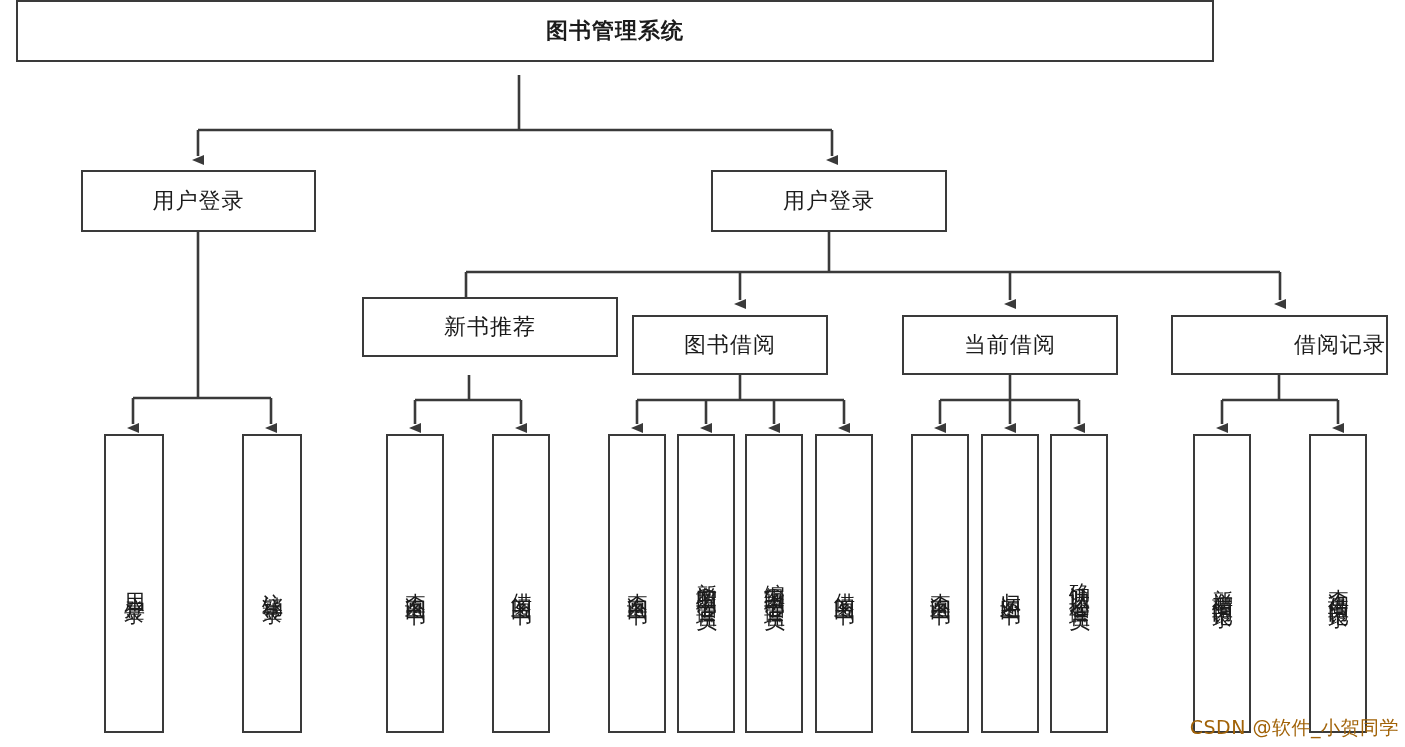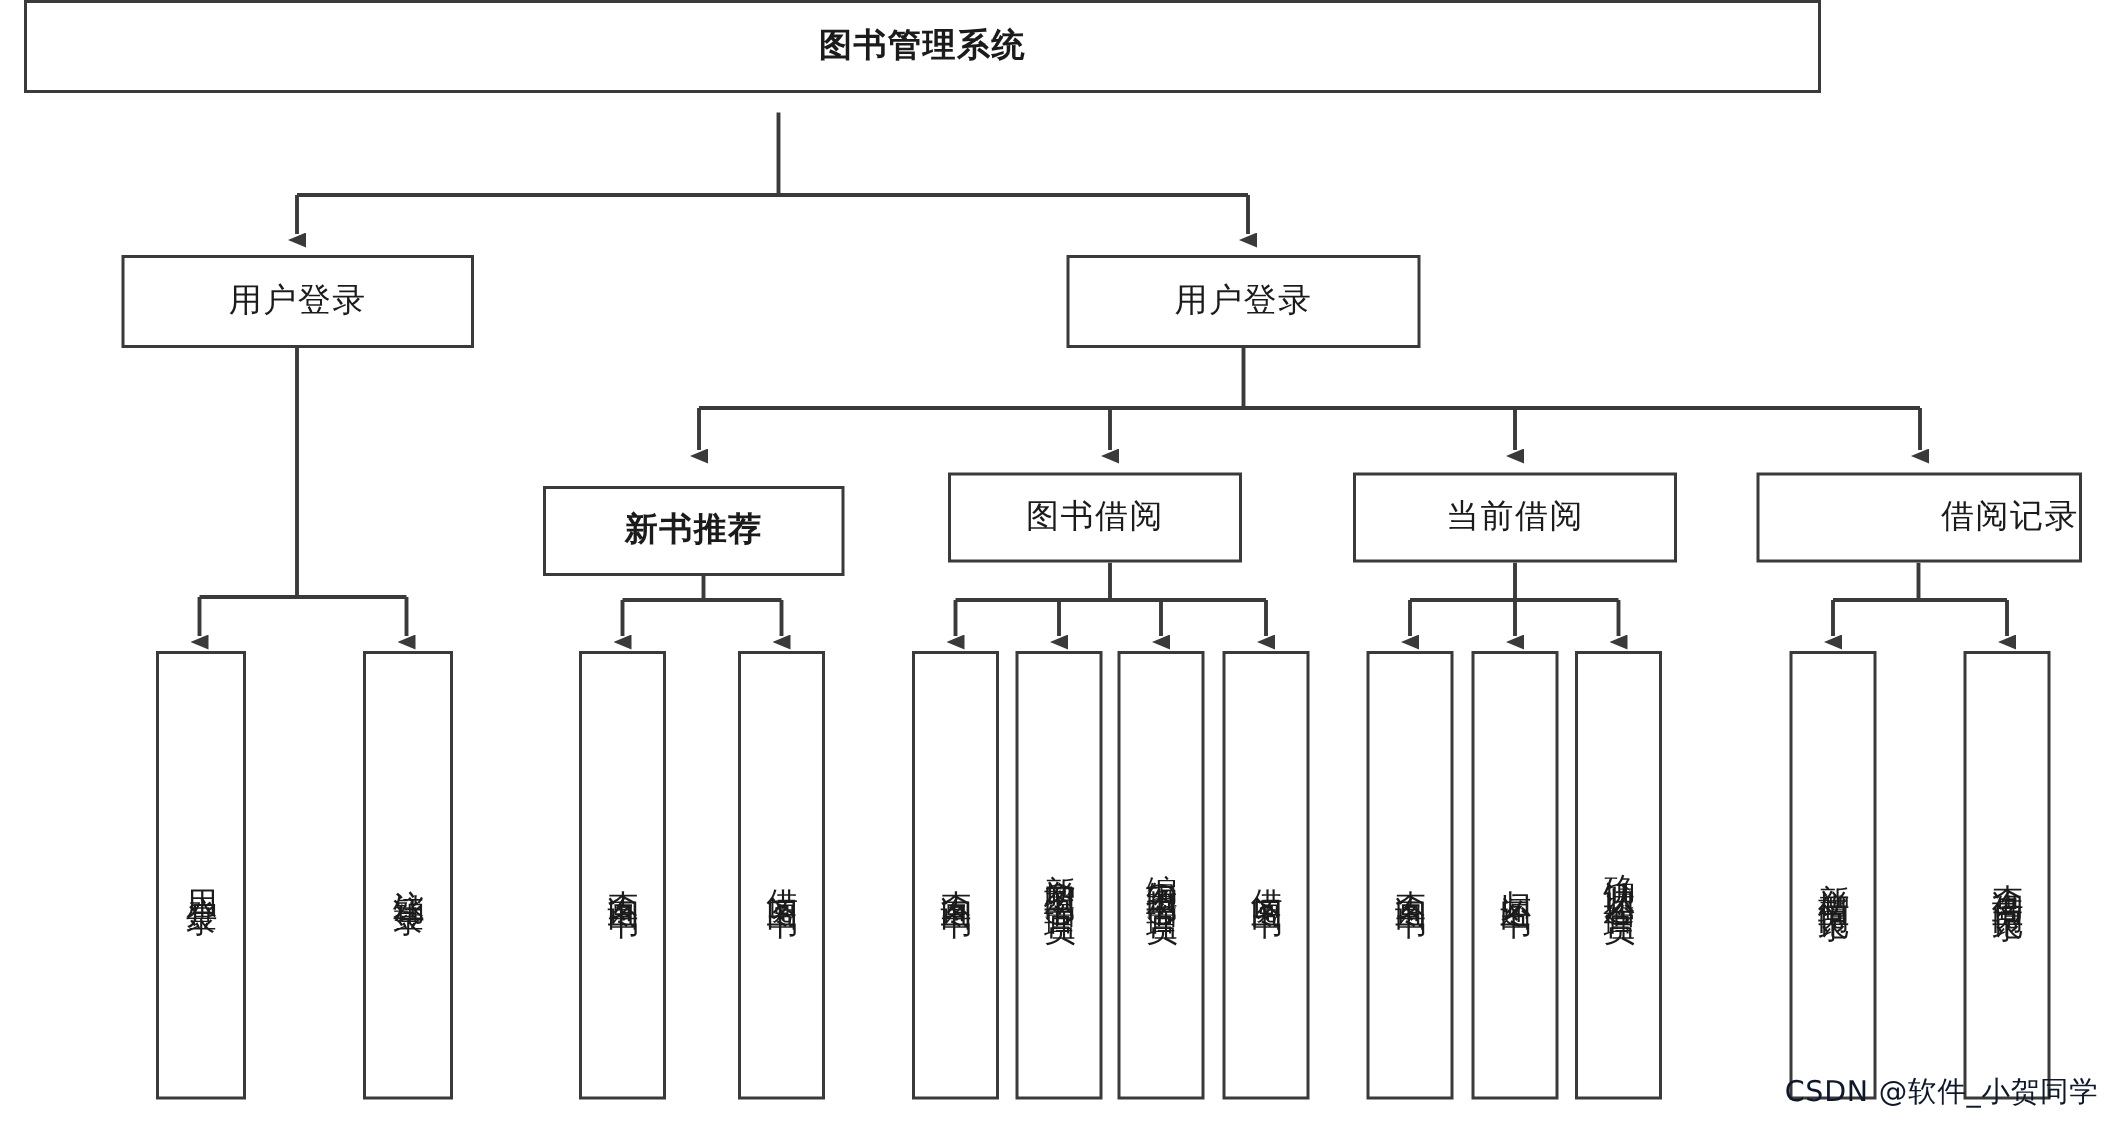--- a/index.html
+++ b/index.html
@@ -57,21 +57,21 @@
     width:1405px;
     height:747px;
     pointer-events:none;
   }
   
   #watermark{
     position:absolute;
     right:6px;
     bottom:6px;
     font-size:19px;
-    color:#0f172a;
+    color:#a16207;
     letter-spacing:0.5px;
     white-space:nowrap;
     user-select:none;
   }
 </style>
 </head>
 <body>
 
 <div id="canvas">
 
@@ -130,21 +130,21 @@
   </div>
 
   <div class="node level1" style="left:81px; top:170px; width:235px; height:62px;">
     <span>用户登录</span>
   </div>
 
   <div class="node level1" style="left:711px; top:170px; width:236px; height:62px;">
     <span>用户登录</span>
   </div>
 
-  <div class="node level2" style="left:362px; top:324px; width:201px; height:60px;font-weight:bold;">
+  <div class="node level2" style="left:362px; top:297px; width:256px; height:60px;">
     <span>新书推荐</span>
   </div>
 
   <div class="node level2" style="left:632px; top:315px; width:196px; height:60px;">
     <span>图书借阅</span>
   </div>
 
   <div class="node level2" style="left:902px; top:315px; width:216px; height:60px;">
     <span>当前借阅</span>
   </div>

